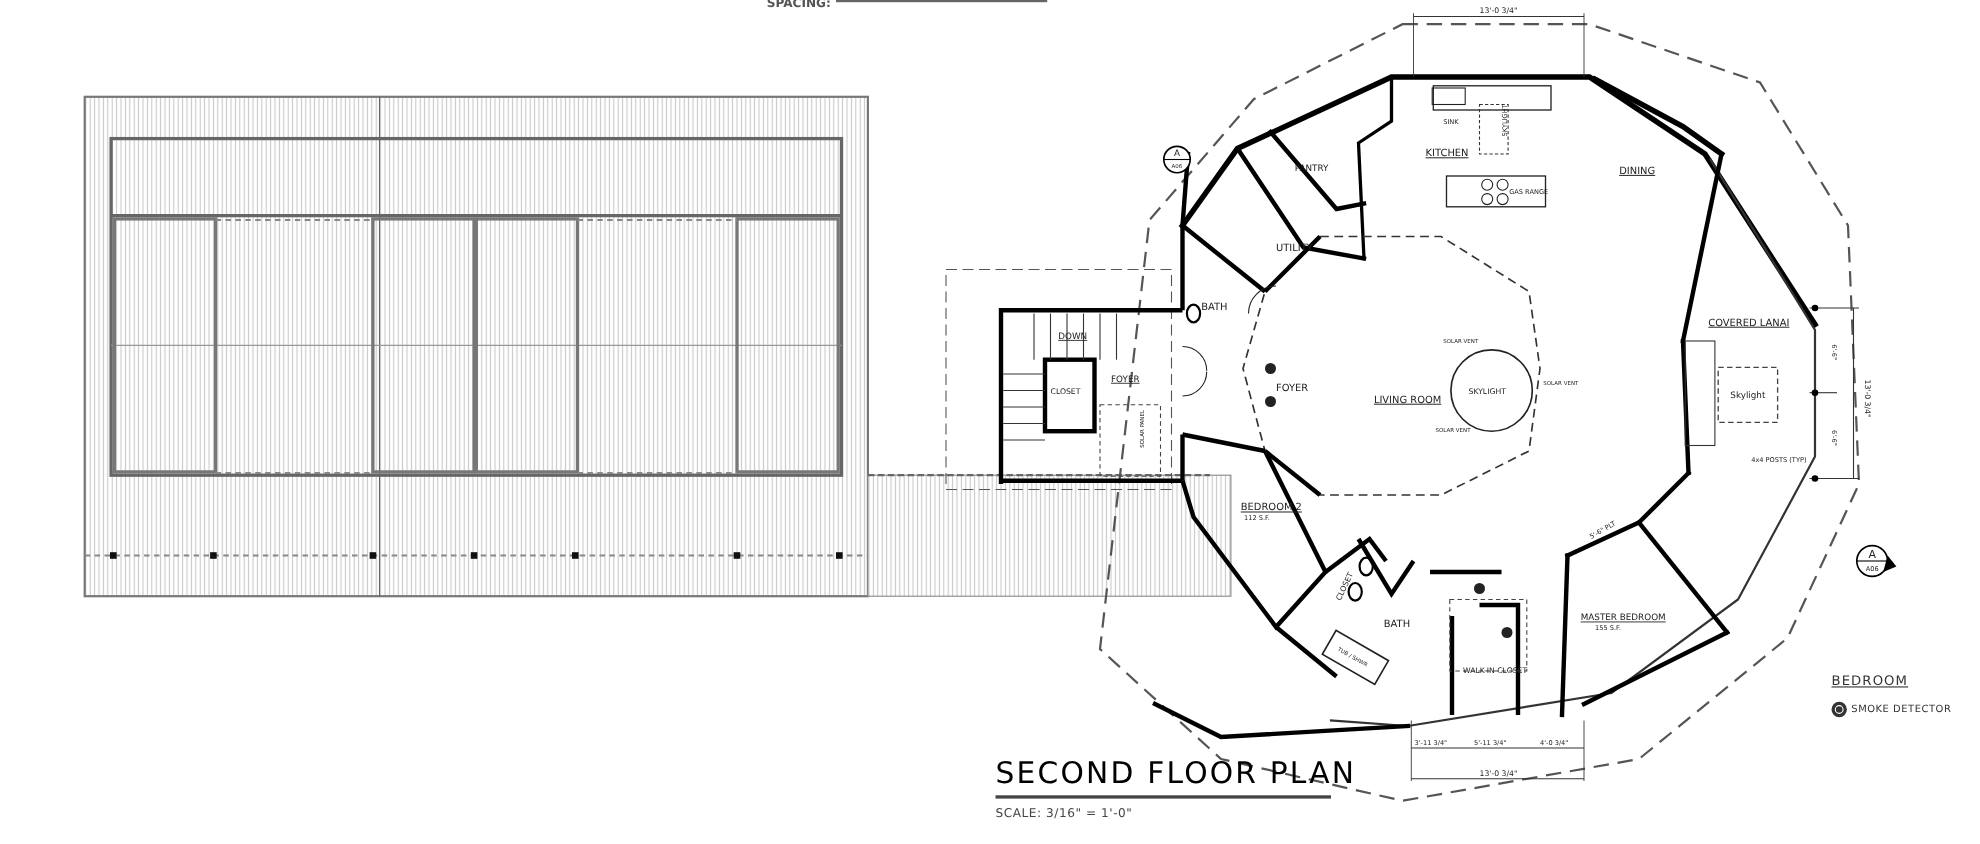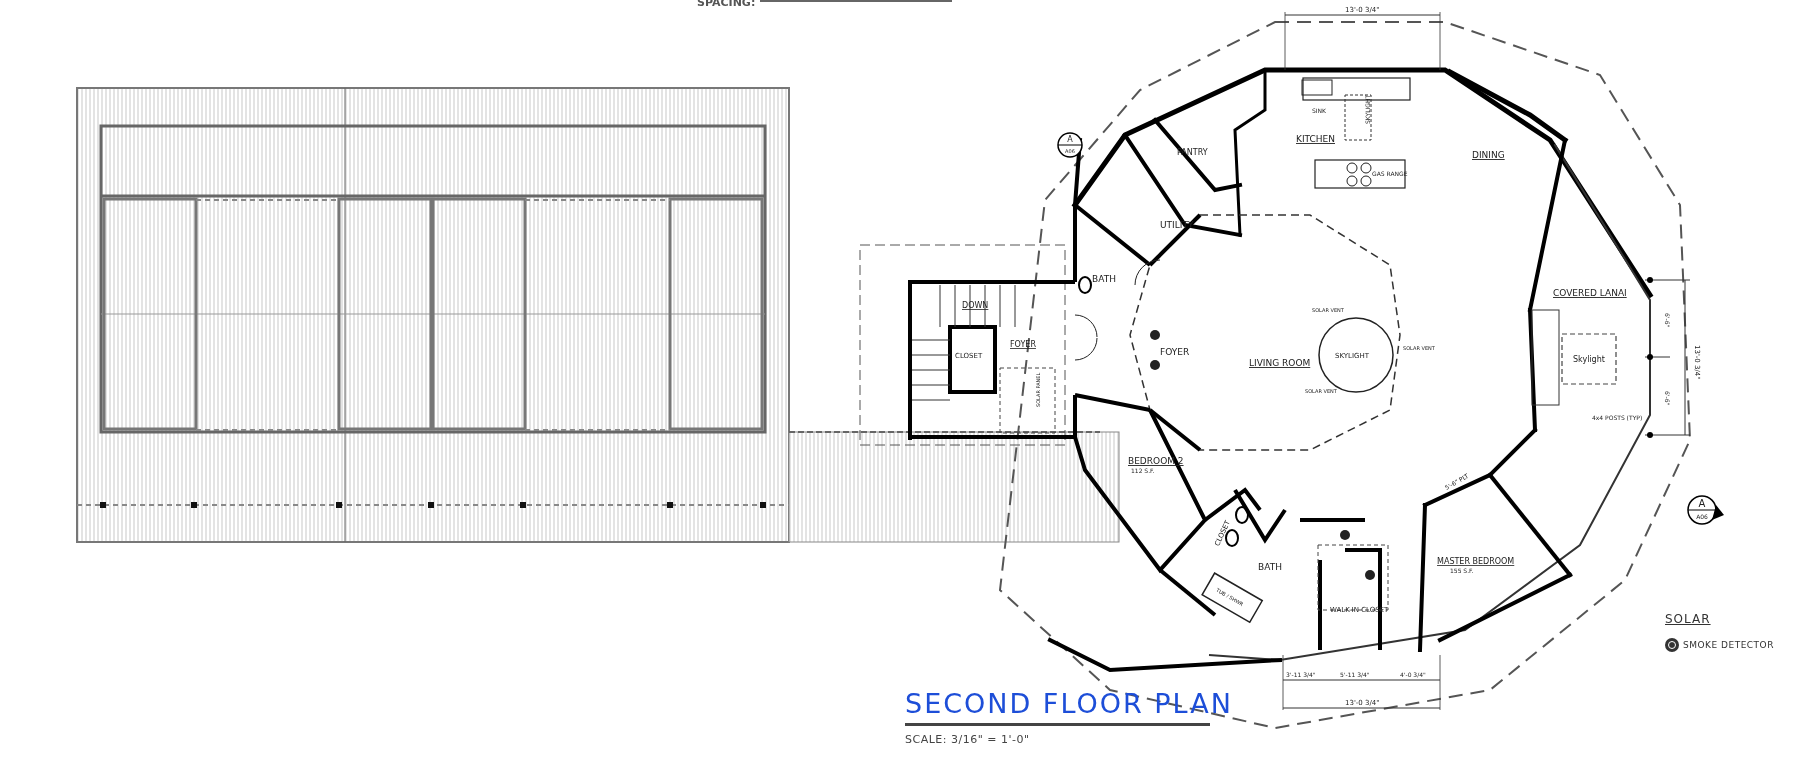--- a/index.html
+++ b/index.html
@@ -1,19 +1,19 @@
 <!DOCTYPE html>
 <html><head>
 <meta charset="utf-8">
 <style>
   html, body { margin:0; padding:0; background:#ffffff; }
   body { width:1800px; height:767px; position:relative; overflow:hidden; font-family:"Liberation Sans", sans-serif; }
   svg { position:absolute; left:0; top:0; }
   .lbl { font-family:"DejaVu Sans", sans-serif; fill:#222; }
-  .title { position:absolute; left:905px; top:688px; font-family:"DejaVu Sans", sans-serif; font-size:27px; letter-spacing:2px; color:#1d4ed8; }
+  .title { position:absolute; left:905px; top:688px; font-family:"DejaVu Sans", sans-serif; font-size:27px; letter-spacing:2px; color:#000000; }
   .title-rule { position:absolute; left:905px; top:723px; width:305px; height:3px; background:#444; }
   .scale { position:absolute; left:905px; top:733px; font-family:"DejaVu Sans", sans-serif; font-size:11px; color:#444; letter-spacing:0.5px; }
   .spacing { position:absolute; left:697px; top:-4px; font-family:"DejaVu Sans", sans-serif; font-size:11px; font-weight:bold; color:#555; }
   .spacing-rule { position:absolute; left:760px; top:0px; width:192px; height:2px; background:#666; }
   .legend-title { position:absolute; left:1665px; top:612px; font-family:"DejaVu Sans", sans-serif; font-size:12px; color:#333; letter-spacing:1px; text-decoration:underline; }
   .legend-item { position:absolute; left:1665px; top:638px; display:flex; align-items:center; gap:4px; }
   .legend-icon { width:14px; height:14px; border-radius:50%; background:#333; position:relative; }
   .legend-icon::after { content:""; position:absolute; left:3px; top:3px; width:8px; height:8px; border-radius:50%; border:1px solid #fff; box-sizing:border-box; }
   .legend-text { font-family:"DejaVu Sans", sans-serif; font-size:9px; color:#333; letter-spacing:0.5px; }
 </style>
@@ -224,17 +224,17 @@
       <circle cx="1155" cy="365" r="5"></circle>
     <circle cx="1370" cy="575" r="5"></circle>
       <circle cx="1345" cy="535" r="5"></circle>
   </g>
 </svg>
 
 <div class="title">SECOND FLOOR PLAN</div>
 <div class="title-rule"></div>
 <div class="scale">SCALE: 3/16" = 1'-0"</div>
 
-<div class="legend-title">SOLAR</div>
+<div class="legend-title">BEDROOM</div>
 <div class="legend-item">
   <span class="legend-icon"></span>
   <span class="legend-text">SMOKE DETECTOR</span>
 </div>
 
 </body></html>

